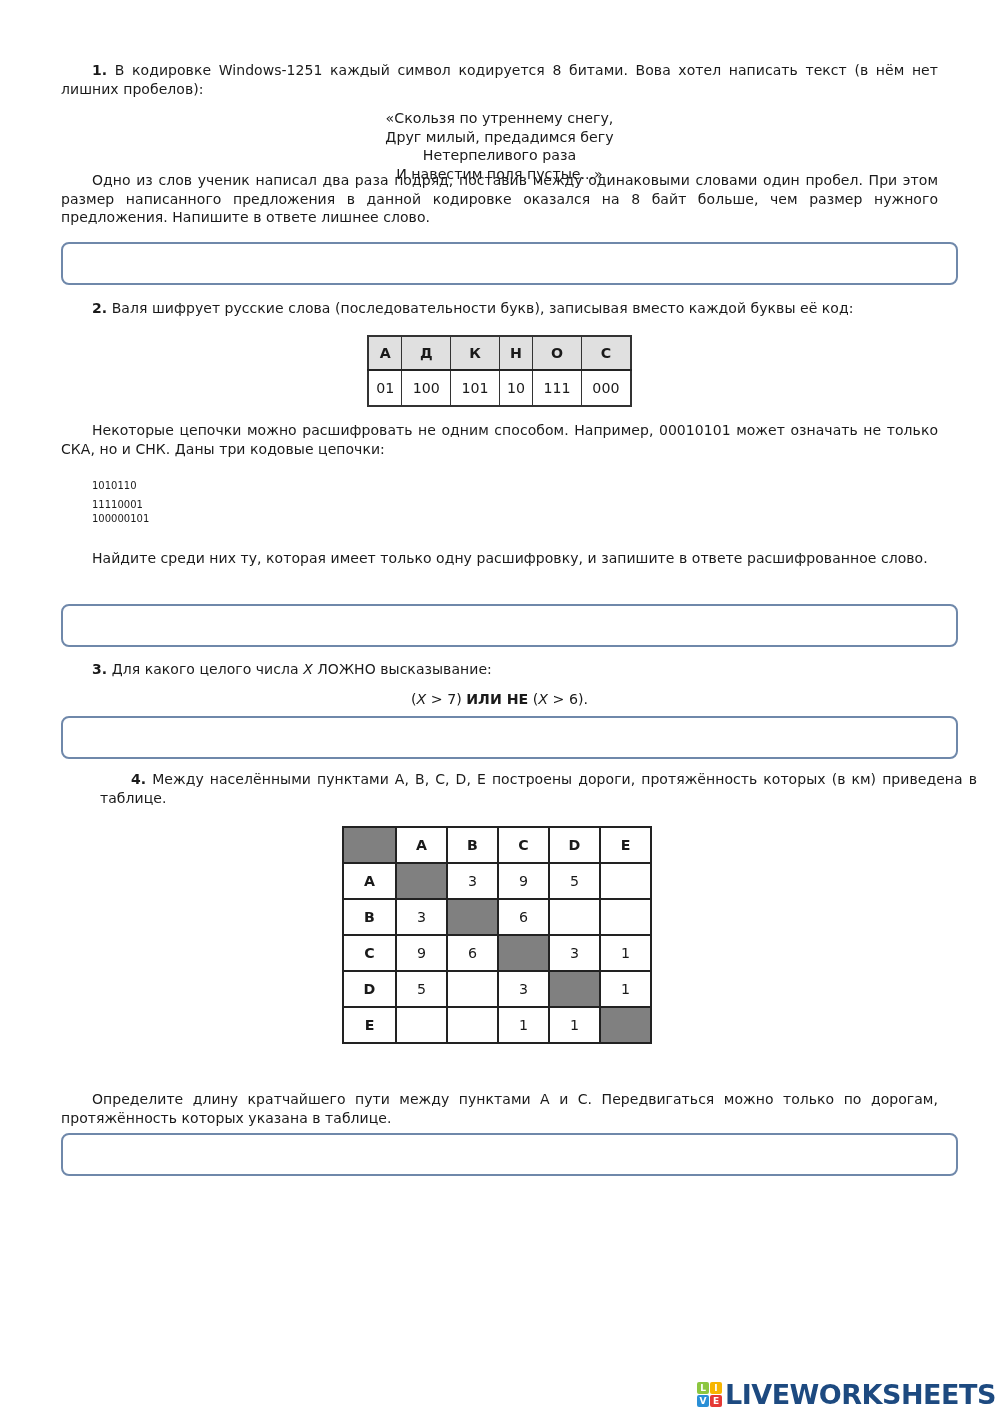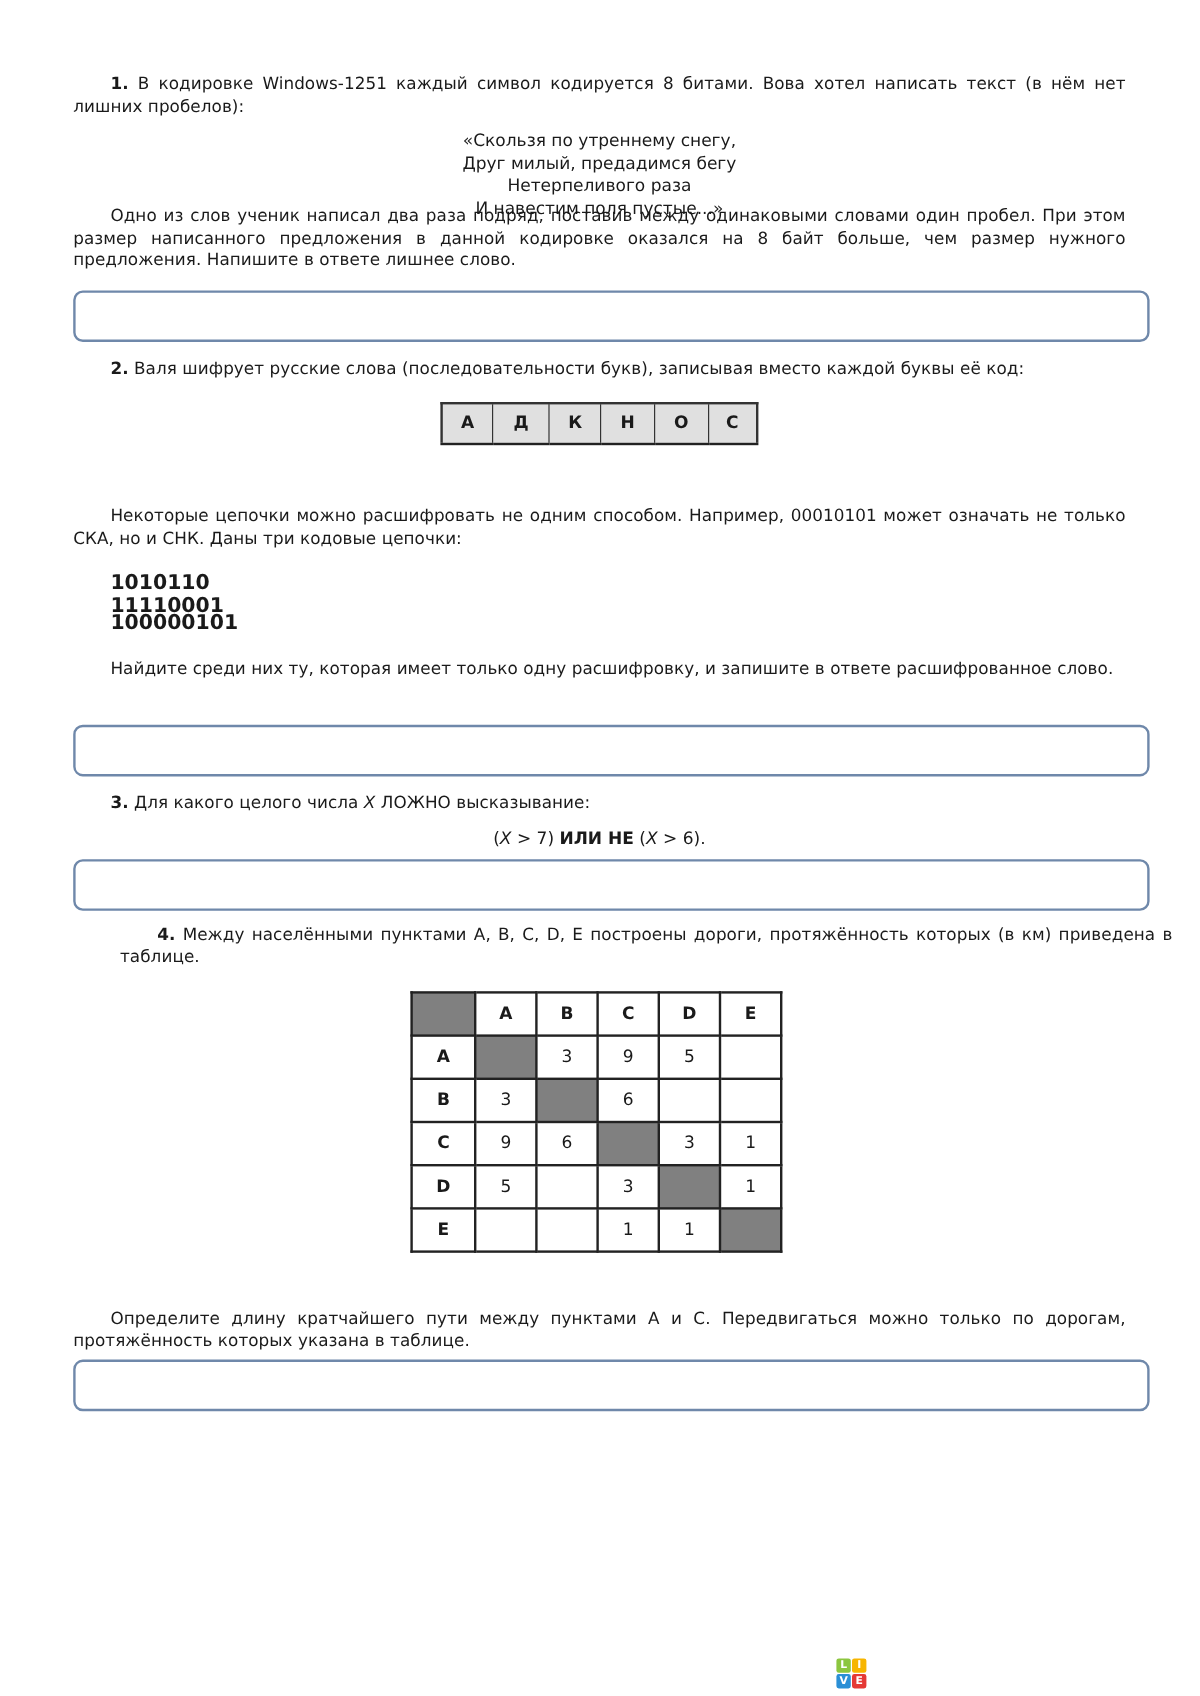--- a/index.html
+++ b/index.html
@@ -17,21 +17,21 @@
                       font-family: "DejaVu Sans", sans-serif; font-size: 16px; padding: 0 10px; box-sizing: border-box; }
   table { border-collapse: collapse; position: absolute; }
   .code-table td { border: 1px solid #333; text-align: center; font-size: 14.2px; height: 34px; padding: 0; }
   .code-table tr.head td { background: #e0e0e0; font-weight: bold; border-bottom: 2px solid #222; height: 32px; }
   .code-table { border: 2px solid #333; }
   .dist-table { border: 2px solid #222; }
   .dist-table td { border: 2px solid #222; width: 49px; height: 34px; text-align: center; font-size: 14.2px; padding: 0; }
   .dist-table td.h { font-weight: bold; }
   .dist-table td.gray { background: #808080; }
   .dist-table td.first { width: 51px; }
-  .codes { position: absolute; left: 92px; font-size: 17px; line-height: 18.5px; font-weight: bold; }
+  .codes { position: absolute; left: 92px; font-size: 10px; line-height: 18.5px; }
   .logo { position: absolute; left: 697px; top: 1378px; height: 32px; display: flex; align-items: center; }
   .logo-grid { display: grid; grid-template-columns: 12px 12px; grid-template-rows: 12px 12px; gap: 1px; margin-right: 3px; }
   .logo-grid span { font-size: 9px; font-weight: bold; color: #fff; text-align: center; line-height: 12px; border-radius: 2px; font-family: "DejaVu Sans", sans-serif; }
   .logo-text { font-family: "DejaVu Sans", sans-serif; font-weight: bold; font-size: 27px; color: #1d4a80; letter-spacing: -0.5px; }
 </style>
 </head>
 <body>
 
 <p class="p indent" style="top:61px;"><span class="num">1.</span><span> В кодировке Windows-1251 каждый символ кодируется 8 битами. Вова хотел написать текст (в нём нет лишних пробелов):</span></p>
 <div class="center" style="top:97px;">«Скользя по утреннему снегу,</div>
@@ -44,20 +44,28 @@
 <p class="p indent" style="top:299px;"><span class="num">2.</span><span> Валя шифрует русские слова (последовательности букв), записывая вместо каждой буквы её код:</span></p>
 <table class="code-table" style="left:367px; top:335px; width:265px;">
   <tbody>
       <tr class="head">
     <td>А</td>
     <td>Д</td>
     <td>К</td>
     <td>Н</td>
     <td>О</td>
     <td>С</td>
+  </tr>
+  <tr>
+    <td>01</td>
+    <td>100</td>
+    <td>101</td>
+    <td>10</td>
+    <td>111</td>
+    <td>000</td>
   </tr>
 </tbody>
   </table>
 <p class="p indent" style="top:421px;">Некоторые цепочки можно расшифровать не одним способом. Например, 00010101 может означать не только СКА, но и СНК. Даны три кодовые цепочки:</p>
 <div class="codes" style="top:477px;">1010110</div>
 <div class="codes" style="top:495.5px;">11110001</div>
 <div class="codes" style="top:510px;text-align:right;">100000101</div>
 <p class="p indent" style="top:549px;">Найдите среди них ту, которая имеет только одну расшифровку, и запишите в ответе расшифрованное слово.</p>
 <div class="answer-box" style="top:604px;"><input type="text" value="" style=""></div>
 
@@ -121,13 +129,14 @@
 <p class="p indent" style="top:1061px;margin-top:29px;">Определите длину кратчайшего пути между пунктами A и C. Передвигаться можно только по дорогам, протяжённость которых указана в таблице.</p>
 <div class="answer-box" style="top:1133px;"><input type="text" value="" style=""></div>
 
 <div class="logo">
   <div class="logo-grid">
     <span style="background:#8cc63f;">L</span>
     <span style="background:#f7b500;">I</span>
     <span style="background:#2a8fd6;">V</span>
     <span style="background:#e53935;">E</span>
   </div>
+  <span class="logo-text">LIVEWORKSHEETS</span>
 </div>
 
 </body></html>

